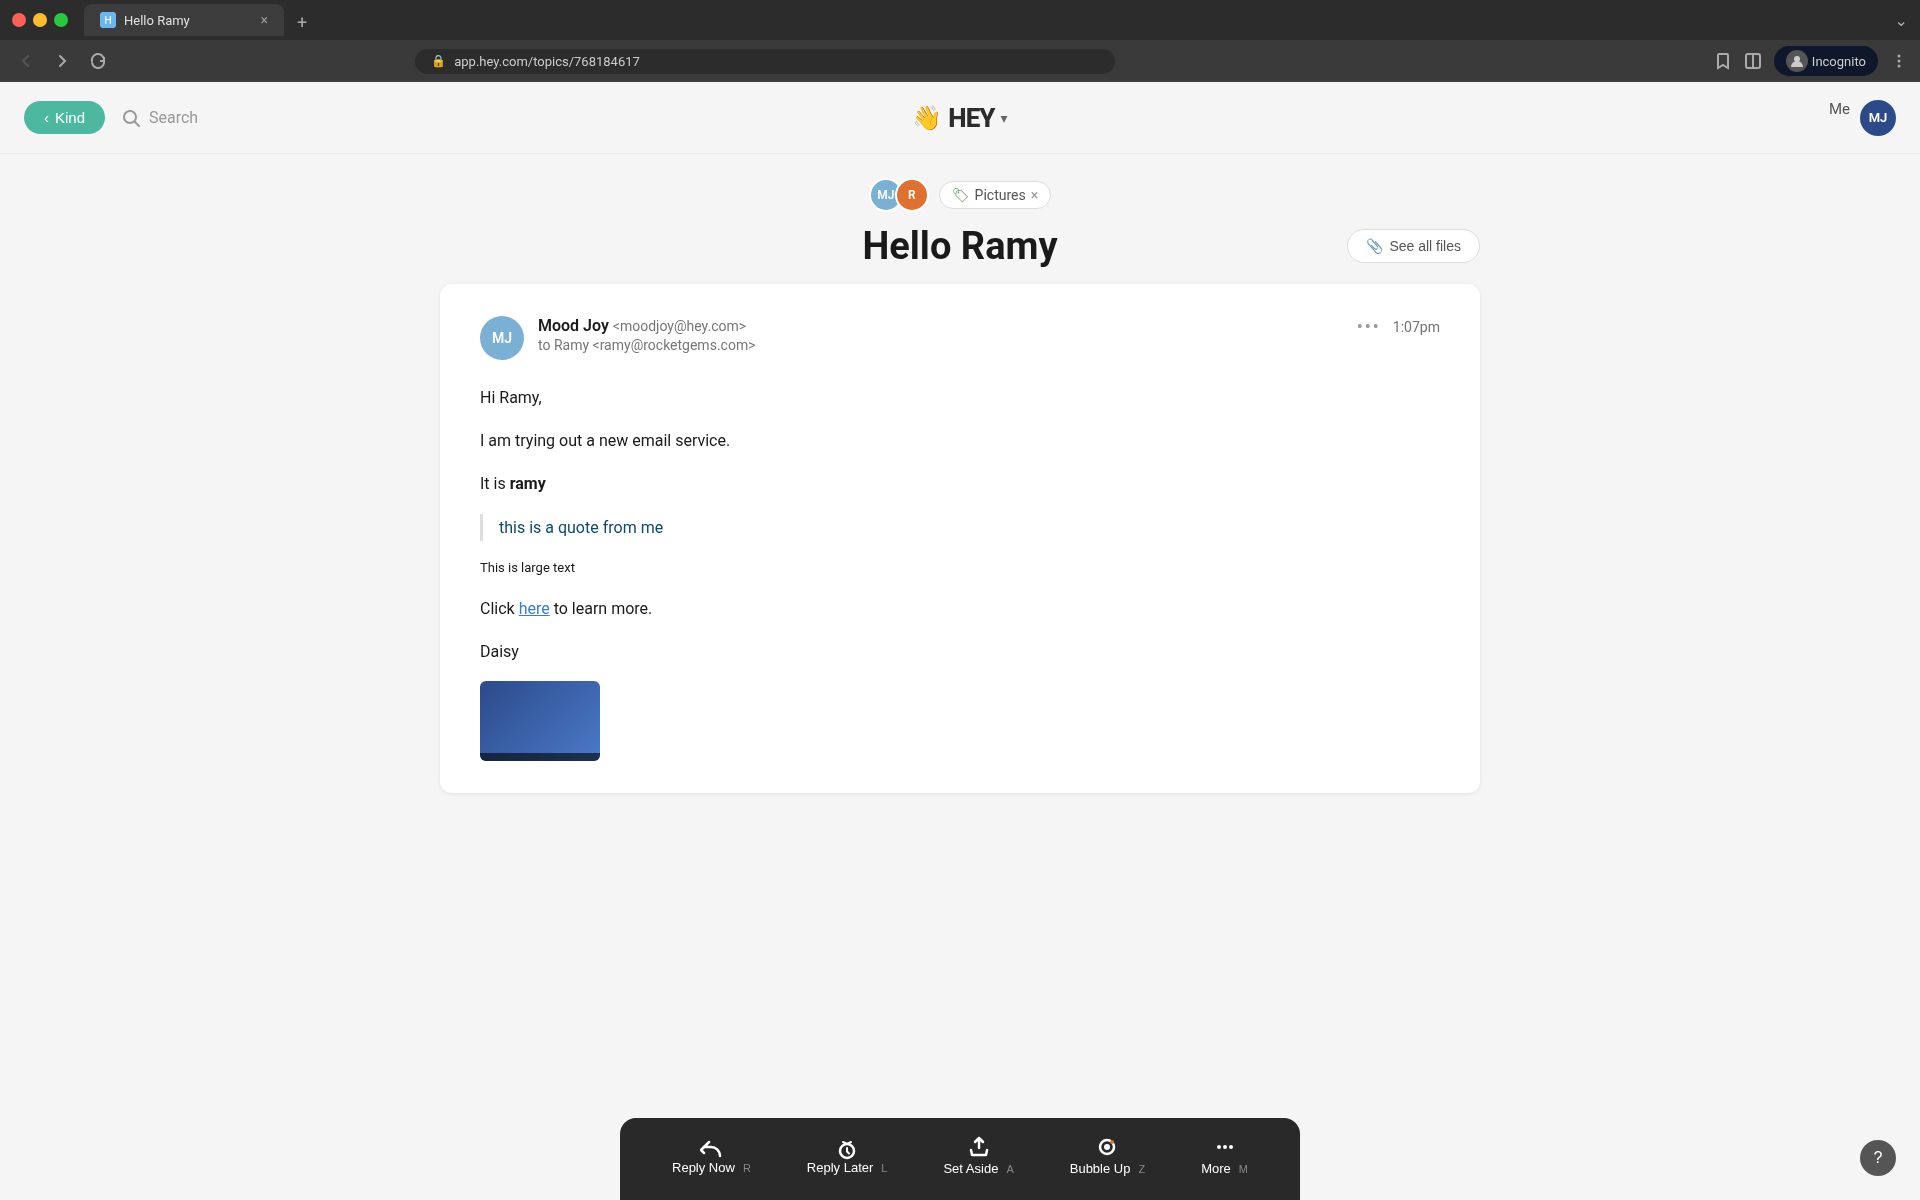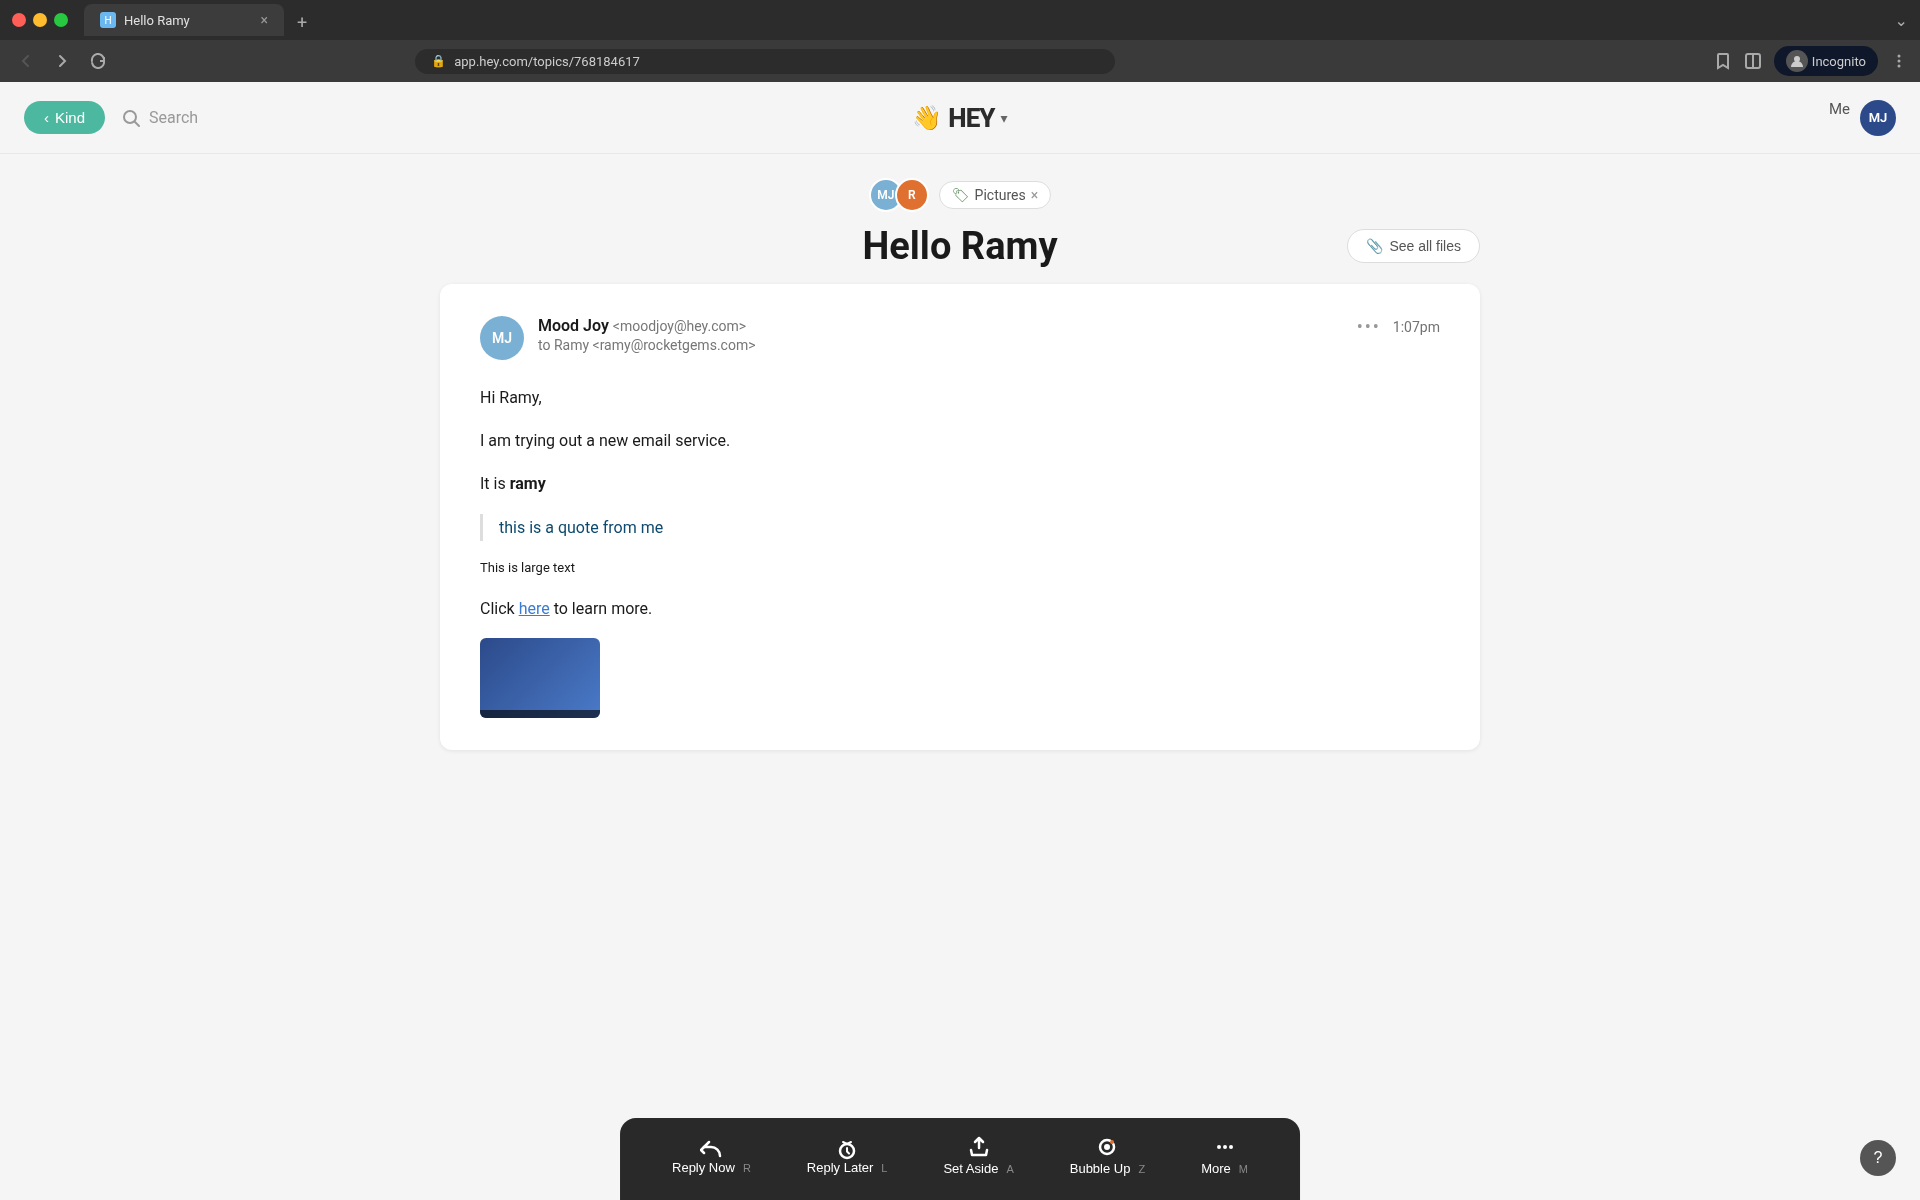--- a/index.html
+++ b/index.html
@@ -697,20 +697,21 @@
         </p>
         <div class="quote-block">
           <span>this is a quote from me</span>
         </div>
         <p style="font-size:13px; font-weight:400;">
           <span>This is large text</span>
         </p>
         <p>
           <span>Click </span><a class="link">here</a><span> to learn more.</span>
         </p>
+        <p>Daisy</p>
 
         <div class="email-thumbnail">
           <div style="position:absolute;bottom:0;left:0;right:0;background:rgba(0,0,0,0.6);padding:4px 8px;color:white;font-size:10px;"></div>
         </div>
       </div>
     </div>
   </div>
 </div>
 
 <div class="bottom-bar">

